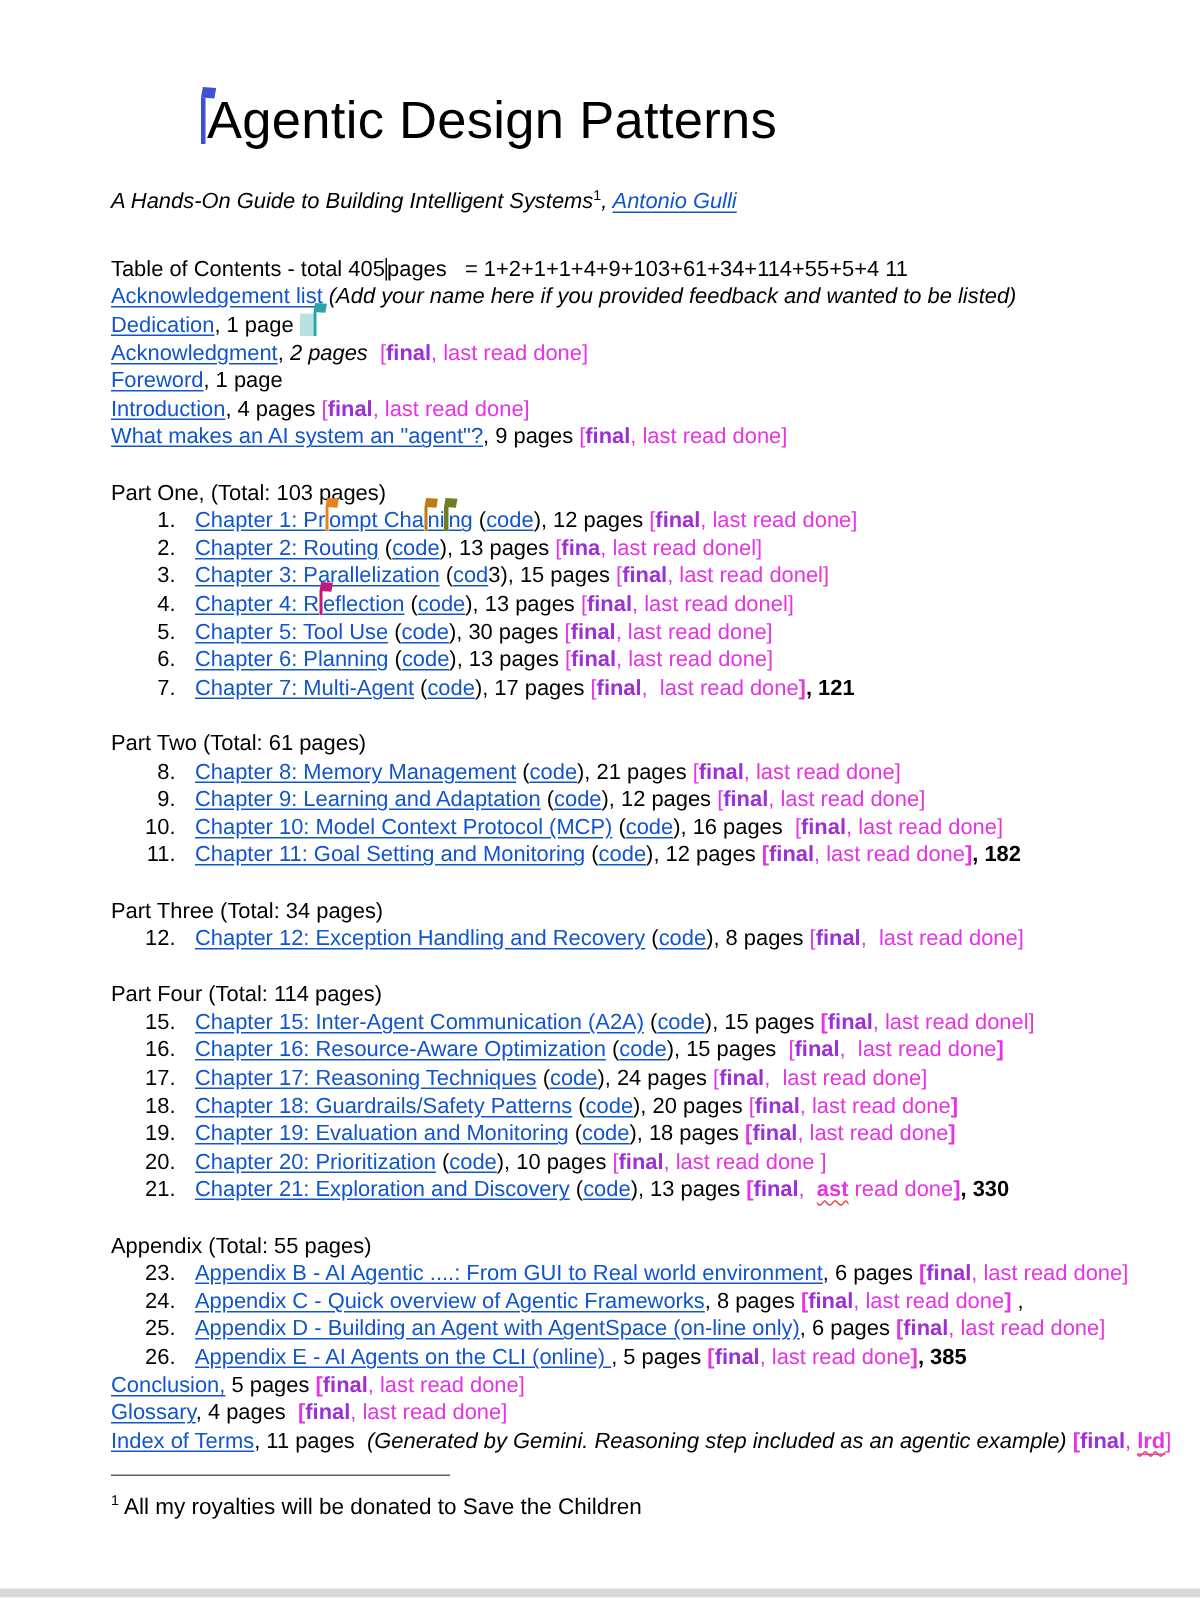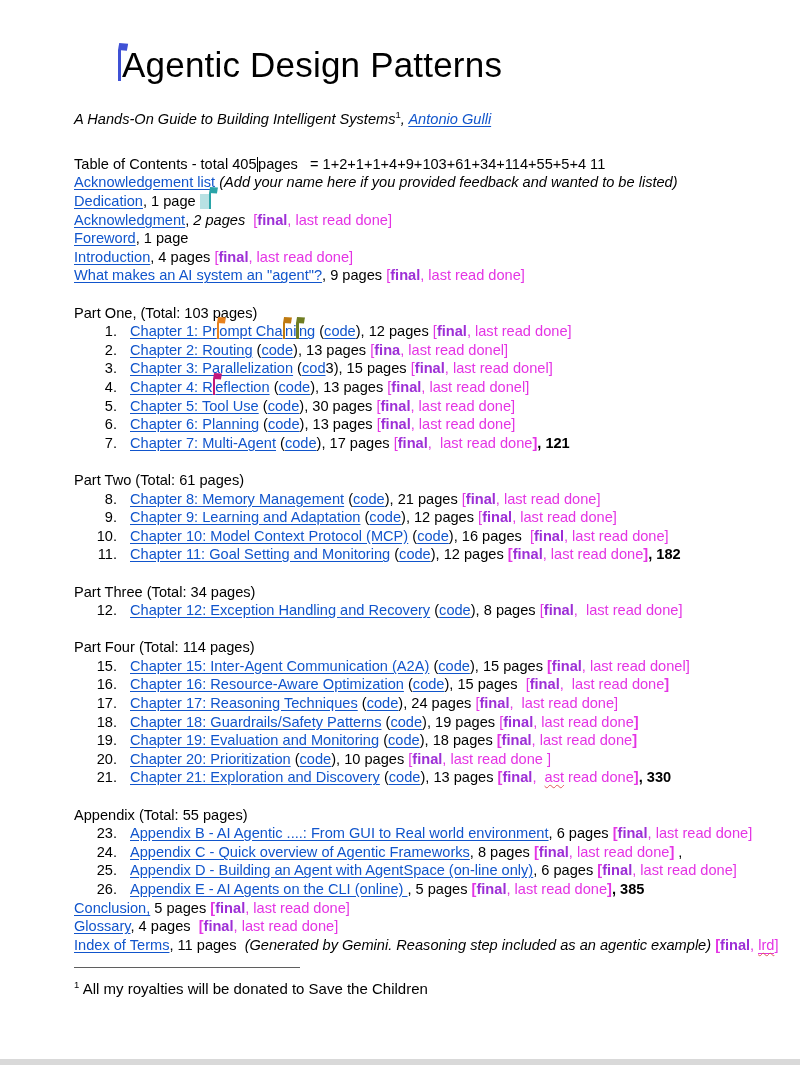--- a/index.html
+++ b/index.html
@@ -2,37 +2,37 @@
 <html style="--link: #1155cc; --magenta: #e434e4; --final: #9d2fd6; --squiggle: #e25555; --selection: #b7e1e3;"><head>
 <meta charset="utf-8">
 <style>
   html,body{margin:0;padding:0;}
   body{
     width:800px;height:1065px;overflow:hidden;background:#ffffff;color:#000;
     font-family:"Liberation Sans", sans-serif;position:relative;
   }
   .page{padding:42px 4px 0 74px;}
   h1{
-    font-size:35px;font-weight:400;margin:0;line-height:45px;letter-spacing:0.2px;
+    font-size:35px;font-weight:400;margin:16px;line-height:45px;letter-spacing:0.2px;
     white-space:pre;
     padding-left:44px;
   }
   #subtitle{margin-top:18px;font-size:14.6px;line-height:19px;white-space:pre;}
   #toc{margin-top:26px;}
   .line{min-height:18.6px;line-height:18.6px;font-size:14.6px;white-space:pre;}
   .num{display:inline-block;width:43px;text-align:right;margin-right:13px;}
   .s-link{color:var(--link,#1155cc);text-decoration:underline;text-underline-offset:2px;}
   .s-italic{font-style:italic;}
   .s-bold{font-weight:700;}
   .s-mag{color:var(--magenta,#e434e4);}
   .s-final{color:var(--final,#9d2fd6);font-weight:700;}
   .s-sup{vertical-align:super;font-size:9.5px;}
   .s-squig{text-decoration-line:underline;text-decoration-style:wavy;
            text-decoration-color:var(--squiggle,#e25555);text-decoration-thickness:1px;
-           text-underline-offset:2px;}
+           text-underline-offset:2px;font-weight:bold;}
   .s-und{border-bottom:1px solid currentColor;}
   
   .cursor{display:inline-block;position:relative;width:2.5px;height:16px;vertical-align:-3px;}
   .cursor::before{content:"";position:absolute;left:0;top:-6px;width:8px;height:6px;
                   background:inherit;transform:skewX(-6deg) rotate(4deg);transform-origin:left bottom;}
   .title-cursor{width:3px;height:31px;vertical-align:-4px;margin-right:1px;}
   .title-cursor::before{width:9px;height:7px;top:-7px;}
   .sel{display:inline-block;width:9px;height:15px;background:var(--selection,#b7e1e3);vertical-align:-3px;}
   .caret{display:inline-block;width:1.5px;height:15px;background:#000;vertical-align:-3px;}
   
@@ -74,21 +74,21 @@
       <div class="line"><span class="num">10.</span><span class="s-link">Chapter 10: Model Context Protocol (MCP)</span><span> (</span><span class="s-link">code</span><span>), 16 pages  </span><span class="s-mag">[</span><span class="s-final">final</span><span class="s-mag">, last read done]</span></div>
       <div class="line"><span class="num">11.</span><span class="s-link">Chapter 11: Goal Setting and Monitoring</span><span> (</span><span class="s-link">code</span><span>), 12 pages </span><span class="s-mag s-bold">[</span><span class="s-final">final</span><span class="s-mag">, last read done</span><span class="s-mag s-bold">]</span><span class="s-bold">, 182</span></div>
       <div class="line"></div>
       <div class="line"><span>Part Three (Total: 34 pages)</span></div>
       <div class="line"><span class="num">12.</span><span class="s-link">Chapter 12: Exception Handling and Recovery</span><span> (</span><span class="s-link">code</span><span>), 8 pages </span><span class="s-mag">[</span><span class="s-final">final</span><span class="s-mag">,  last read done]</span></div>
       <div class="line"></div>
       <div class="line"><span>Part Four (Total: 114 pages)</span></div>
       <div class="line"><span class="num">15.</span><span class="s-link">Chapter 15: Inter-Agent Communication (A2A)</span><span> (</span><span class="s-link">code</span><span>), 15 pages </span><span class="s-mag s-bold">[</span><span class="s-final">final</span><span class="s-mag">, last read donel]</span></div>
       <div class="line"><span class="num">16.</span><span class="s-link">Chapter 16: Resource-Aware Optimization</span><span> (</span><span class="s-link">code</span><span>), 15 pages  </span><span class="s-mag">[</span><span class="s-final">final</span><span class="s-mag">,  last read done</span><span class="s-mag s-bold">]</span></div>
       <div class="line"><span class="num">17.</span><span class="s-link">Chapter 17: Reasoning Techniques</span><span> (</span><span class="s-link">code</span><span>), 24 pages </span><span class="s-mag">[</span><span class="s-final">final</span><span class="s-mag">,  last read done]</span></div>
-      <div class="line"><span class="num">18.</span><span class="s-link">Chapter 18: Guardrails/Safety Patterns</span><span> (</span><span class="s-link">code</span><span>), 19 pages </span><span class="s-mag">[</span><span class="s-final">final</span><span class="s-mag">, last read done</span><span class="s-mag s-bold">]</span></div>
+      <div class="line"><span class="num">18.</span><span class="s-link">Chapter 18: Guardrails/Safety Patterns</span><span> (</span><span class="s-link">code</span><span>), 20 pages </span><span class="s-mag">[</span><span class="s-final">final</span><span class="s-mag">, last read done</span><span class="s-mag s-bold">]</span></div>
       <div class="line"><span class="num">19.</span><span class="s-link">Chapter 19: Evaluation and Monitoring</span><span> (</span><span class="s-link">code</span><span>), 18 pages </span><span class="s-mag s-bold">[</span><span class="s-final">final</span><span class="s-mag">, last read done</span><span class="s-mag s-bold">]</span></div>
       <div class="line"><span class="num">20.</span><span class="s-link">Chapter 20: Prioritization</span><span> (</span><span class="s-link">code</span><span>), 10 pages </span><span class="s-mag">[</span><span class="s-final">final</span><span class="s-mag">, last read done ]</span></div>
       <div class="line"><span class="num">21.</span><span class="s-link">Chapter 21: Exploration and Discovery</span><span> (</span><span class="s-link">code</span><span>), 13 pages </span><span class="s-mag s-bold">[</span><span class="s-final">final</span><span class="s-mag">,  </span><span class="s-mag s-squig">ast</span><span class="s-mag"> read done</span><span class="s-mag s-bold">]</span><span class="s-bold">, 330</span></div>
       <div class="line"></div>
       <div class="line"><span>Appendix (Total: 55 pages)</span></div>
       <div class="line"><span class="num">23.</span><span class="s-link">Appendix B - AI Agentic ....: From GUI to Real world environment</span><span>, 6 pages </span><span class="s-mag s-bold">[</span><span class="s-final">final</span><span class="s-mag">, last read done]</span></div>
       <div class="line"><span class="num">24.</span><span class="s-link">Appendix C - Quick overview of Agentic Frameworks</span><span>, 8 pages </span><span class="s-mag s-bold">[</span><span class="s-final">final</span><span class="s-mag">, last read done</span><span class="s-mag s-bold">]</span><span> ,</span></div>
       <div class="line"><span class="num">25.</span><span class="s-link">Appendix D - Building an Agent with AgentSpace (on-line only)</span><span>, 6 pages </span><span class="s-mag s-bold">[</span><span class="s-final">final</span><span class="s-mag">, last read done]</span></div>
       <div class="line"><span class="num">26.</span><span class="s-link">Appendix E - AI Agents on the CLI (online) </span><span>, 5 pages </span><span class="s-mag s-bold">[</span><span class="s-final">final</span><span class="s-mag">, last read done</span><span class="s-mag s-bold">]</span><span class="s-bold">, 385</span></div>
       <div class="line"><span class="s-link">Conclusion,</span><span> 5 pages </span><span class="s-mag s-bold">[</span><span class="s-final">final</span><span class="s-mag">, last read done]</span></div>

